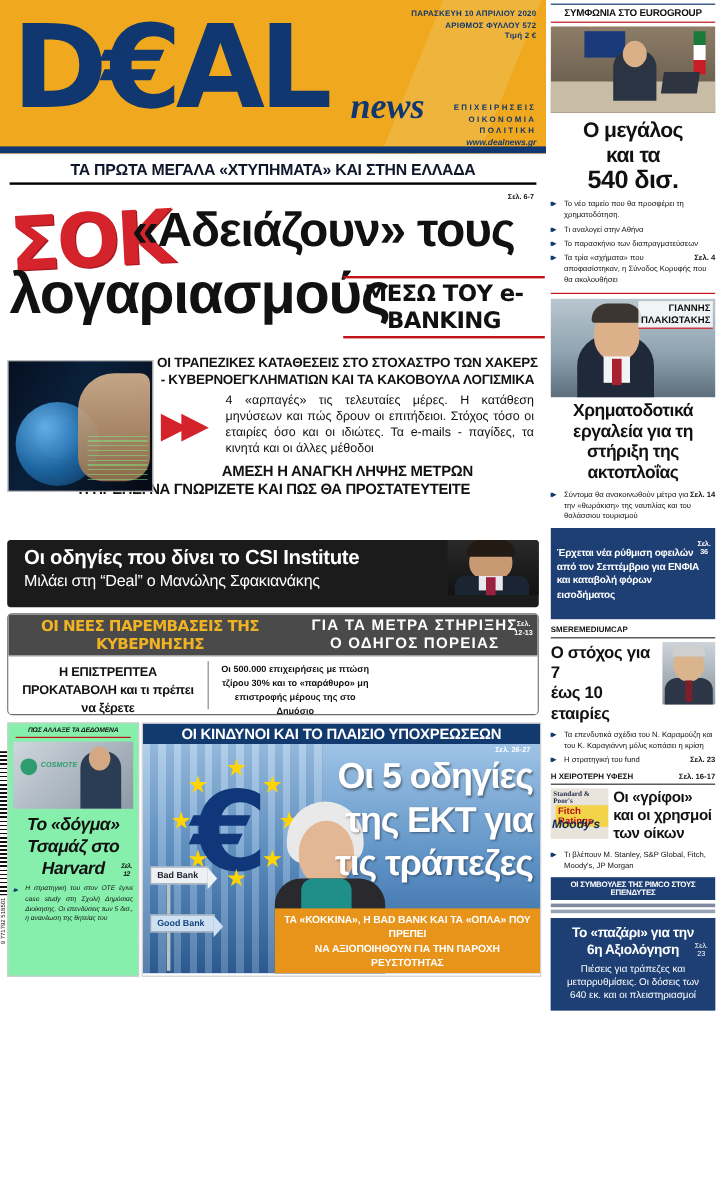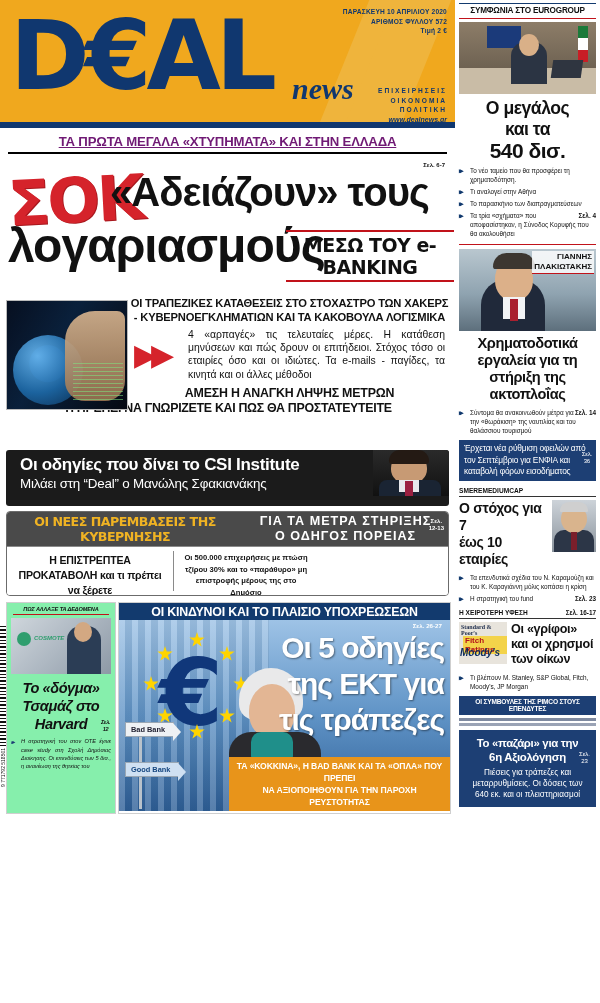--- a/index.html
+++ b/index.html
@@ -15,21 +15,21 @@
   .mast-stripe2{position:absolute;top:-20px;right:90px;width:26px;height:190px;background:#EFB43C;transform:skewX(-22deg);}
   .logo{position:absolute;left:10px;top:2px;font-family:"DejaVu Sans",sans-serif;font-weight:bold;font-size:96px;letter-spacing:-5px;color:#10376F;line-height:108px;}
   .logo .euro{font-family:"DejaVu Sans",sans-serif;}
   .news{position:absolute;left:292px;top:72px;font-family:"Liberation Serif",serif;font-style:italic;font-weight:bold;font-size:30px;color:#10376F;}
   .mast-date{position:absolute;right:8px;top:7px;text-align:right;font-size:6.6px;font-weight:bold;color:#10376F;line-height:9.5px;letter-spacing:.2px;}
   .mast-cats{position:absolute;right:8px;top:86px;text-align:right;font-size:6.6px;font-weight:bold;color:#10376F;line-height:9.5px;letter-spacing:2px;}
   .mast-web{position:absolute;right:8px;top:116px;text-align:right;font-size:7px;font-weight:bold;color:#10376F;font-style:italic;}
   .mast-rule{position:absolute;left:0;bottom:0;width:455px;height:6px;background:#10376F;}
 
   
-  .kicker1{margin:6px 8px 0 8px;text-align:center;font-size:13.2px;font-weight:bold;color:#701a75;letter-spacing:-.2px;text-decoration:underline;}
+  .kicker1{margin:6px 8px 0 8px;text-align:center;font-size:13.2px;font-weight:bold;color:#0f172a;letter-spacing:-.2px;}
   .hr-black{margin:3px 8px 0 8px;height:2px;background:#000;}
 
   
   .head-wrap{position:relative;margin:2px 6px 0 6px;height:140px;}
   .sok{position:absolute;left:2px;top:8px;font-size:62px;font-weight:bold;color:#D5232B;font-family:"DejaVu Sans",sans-serif;letter-spacing:-3px;transform:rotate(-3deg);text-shadow:1px 1px 0 #a8181e;}
   .hl1{position:absolute;left:104px;top:14px;font-size:40px;font-weight:bold;color:#111;letter-spacing:-1px;white-space:nowrap;}
   .hl2{position:absolute;left:2px;top:62px;font-size:48px;font-weight:bold;color:#111;letter-spacing:-1px;}
   .ebank{position:absolute;left:280px;top:74px;width:168px;}
   .ebank .line{height:2px;background:#C1121A;}
   .ebank .txt{font-size:19px;font-weight:bold;color:#111;letter-spacing:-.5px;text-align:center;padding:2px 0;font-family:"DejaVu Sans",sans-serif;}
@@ -148,21 +148,21 @@
   .s-sec2{position:relative;}
   .s-img2{position:relative;height:82px;overflow:hidden;background:linear-gradient(180deg,#b9c7cf 0%,#8fa3b0 55%,#5d6f7c 100%);}
   .s-img2 .man{position:absolute;left:22px;top:30px;width:64px;height:56px;background:#20293a;border-radius:26px 26px 0 0;}
   .s-img2 .head{position:absolute;left:36px;top:8px;width:38px;height:44px;border-radius:50% 50% 46% 46%;background:#dcb089;}
   .s-img2 .hair{position:absolute;left:34px;top:4px;width:42px;height:16px;border-radius:21px 21px 4px 4px;background:#3c3630;}
   .s-img2 .shirt{position:absolute;left:44px;top:48px;width:22px;height:22px;background:#f2f3f5;}
   .s-img2 .tie{position:absolute;left:51px;top:50px;width:8px;height:22px;background:#a9202f;}
   .s-name{position:absolute;right:2px;top:2px;text-align:right;font-size:8px;font-weight:bold;color:#111;line-height:10px;border-bottom:1.2px solid #C1121A;background:rgba(255,255,255,.82);padding:1px 2px;}
   .s-h2{text-align:center;font-size:14.6px;font-weight:bold;line-height:17px;margin-top:4px;letter-spacing:-.4px;}
 
-  .s-banner{margin-top:5px;background:#1D3F74;color:#fff;font-size:8.4px;font-weight:normal;line-height:11.5px;padding:3px 5px;position:relative;letter-spacing:-.2px;}
+  .s-banner{margin-top:5px;background:#1D3F74;color:#fff;font-size:8.4px;font-weight:bold;line-height:11.5px;padding:15px 5px;position:relative;letter-spacing:-.2px;}
   .s-banner .sel{position:absolute;right:4px;top:11px;font-size:6px;text-align:center;line-height:7px;}
 
   .s-label{margin-top:6px;font-size:6.6px;font-weight:bold;color:#111;border-bottom:1px solid #333;padding-bottom:2px;}
   .s-sec3{position:relative;margin-top:3px;}
   .s-h3{font-size:14px;font-weight:bold;line-height:17px;letter-spacing:-.3px;width:92px;}
   .s-img3{position:absolute;right:0;top:0;width:44px;height:52px;overflow:hidden;background:linear-gradient(180deg,#cdd3d9,#8b949d);}
   .s-img3 .head{position:absolute;left:9px;top:5px;width:26px;height:28px;border-radius:50%;background:#d9b48d;}
   .s-img3 .hair{position:absolute;left:8px;top:2px;width:28px;height:10px;border-radius:14px 14px 2px 2px;background:#cfcfcf;}
   .s-img3 .body{position:absolute;left:2px;top:30px;width:40px;height:24px;background:#2c3647;border-radius:10px 10px 0 0;}
   .s-img3 .tie{position:absolute;left:19px;top:32px;width:6px;height:18px;background:#7b1f2b;}

